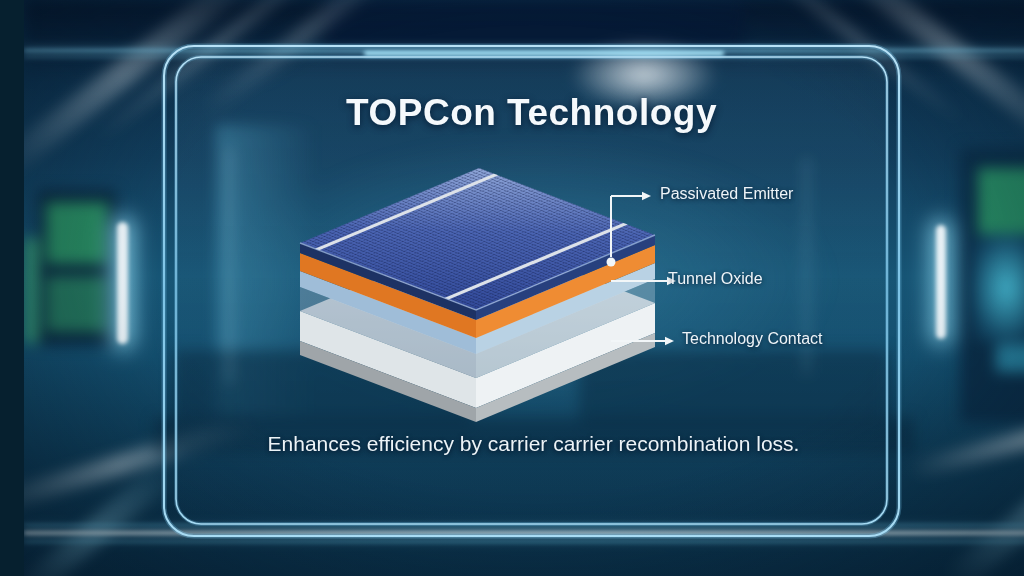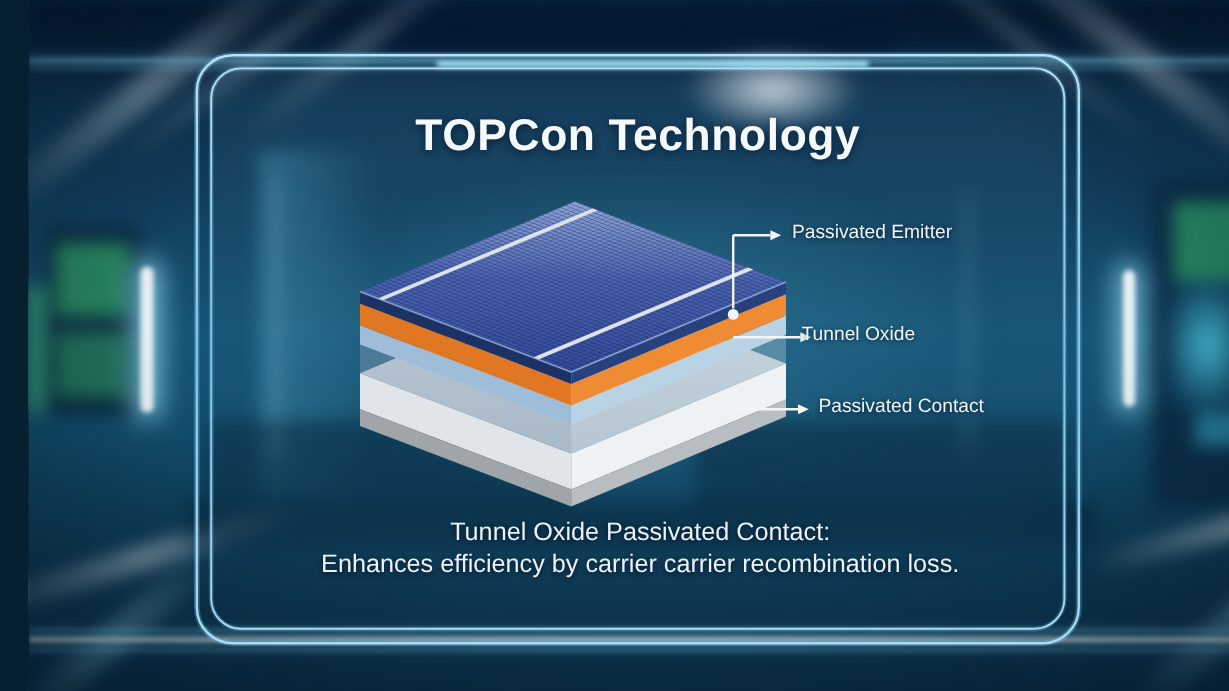--- a/index.html
+++ b/index.html
@@ -200,19 +200,18 @@
       <g>
         <line x1="587" y1="341" x2="641" y2="341"></line>
         <polygon points="650,341 641,336.8 641,345.2" stroke="none"></polygon>
       </g>
     </g>
   </svg>
 
   <div class="abs title">TOPCon Technology</div>
   <div class="abs callout lbl-pe">Passivated Emitter</div>
   <div class="abs callout lbl-to">Tunnel Oxide</div>
-  <div class="abs callout lbl-pc">Passivated Contact</div>
+  <div class="abs callout lbl-pc">Technology Contact</div>
   <div class="abs caption">
-    <div>Tunnel Oxide Passivated Contact:</div>
     <div>Enhances efficiency by carrier carrier recombination loss.</div>
   </div>
 
 </div>
 
 </body></html>

